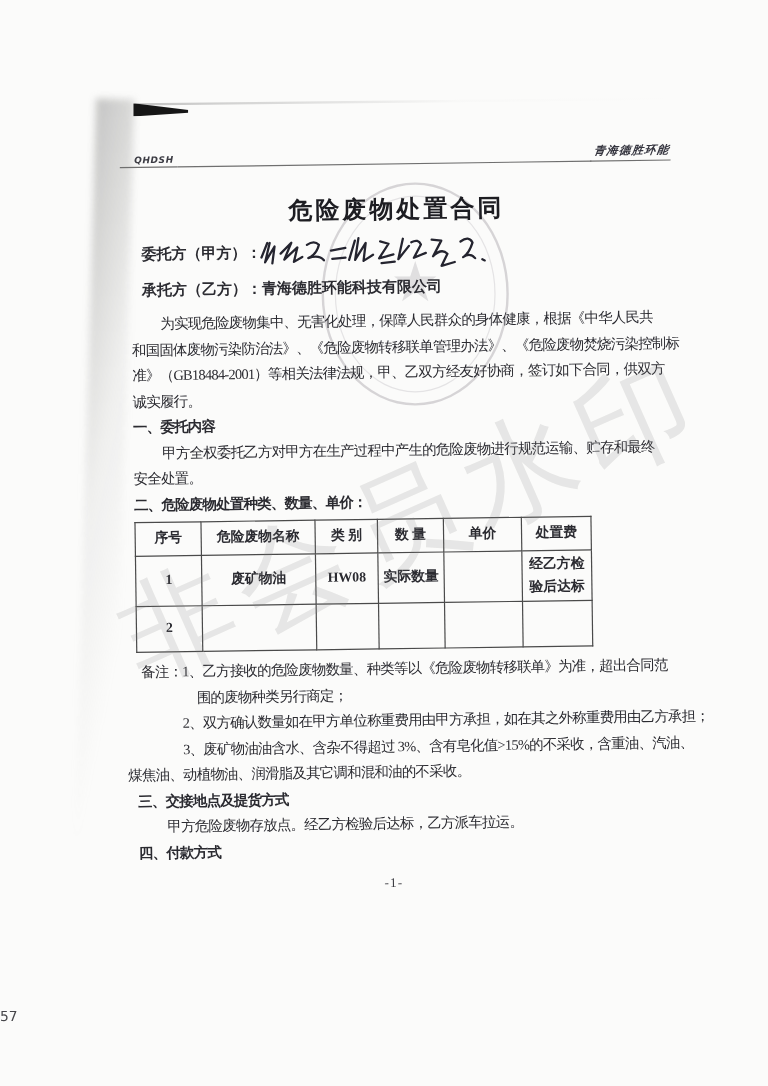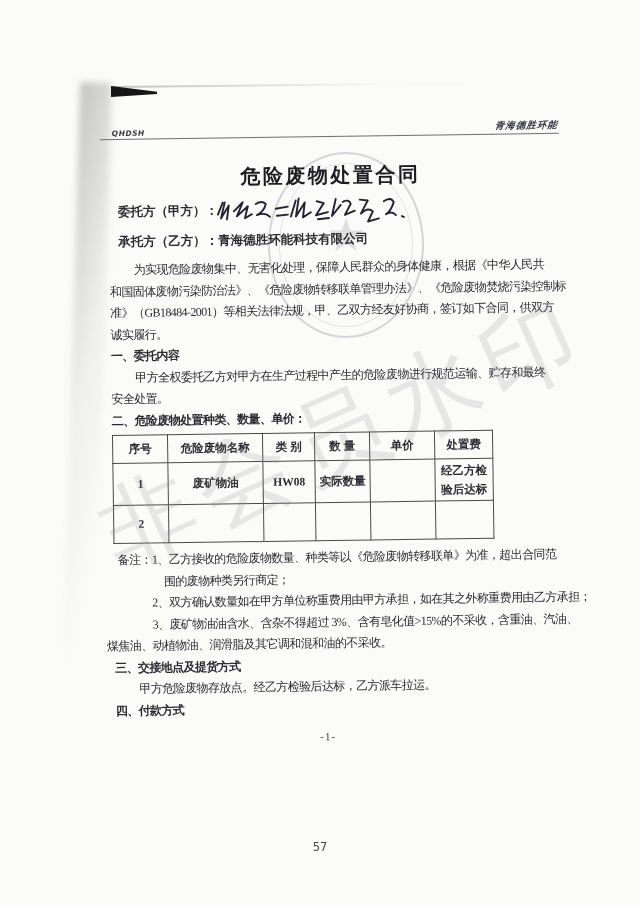--- a/index.html
+++ b/index.html
@@ -96,21 +96,21 @@
   .notes .n2{margin-left:46px;}
   .notes .n3{margin-left:46px;}
   .notes .n4{margin-left:0px;}
   .s3body{margin-left:32px;white-space:nowrap;}
   .pagenum{
     margin-top:7px;width:440px;text-align:center;
     font-size:11px;letter-spacing:1px;color:#3c3c42;
     font-family:"Liberation Serif",serif;
   }
   .scan-num{
-    position:absolute;left:0;top:840px;width:640px;text-align:center;z-index:2;
+    position:absolute;left:0;top:840px;width:640px;z-index:2;
     font:500 11.5px "DejaVu Sans",sans-serif;color:#46464a;
   }
   .ink{stroke:#24242f;stroke-width:1.9;fill:none;stroke-linecap:round;stroke-linejoin:round;}
 </style>
 </head>
 <body>
 
 <div class="edge-shadow"></div>
 <div class="top-edge"></div>
 <div class="corner-wedge"></div>

